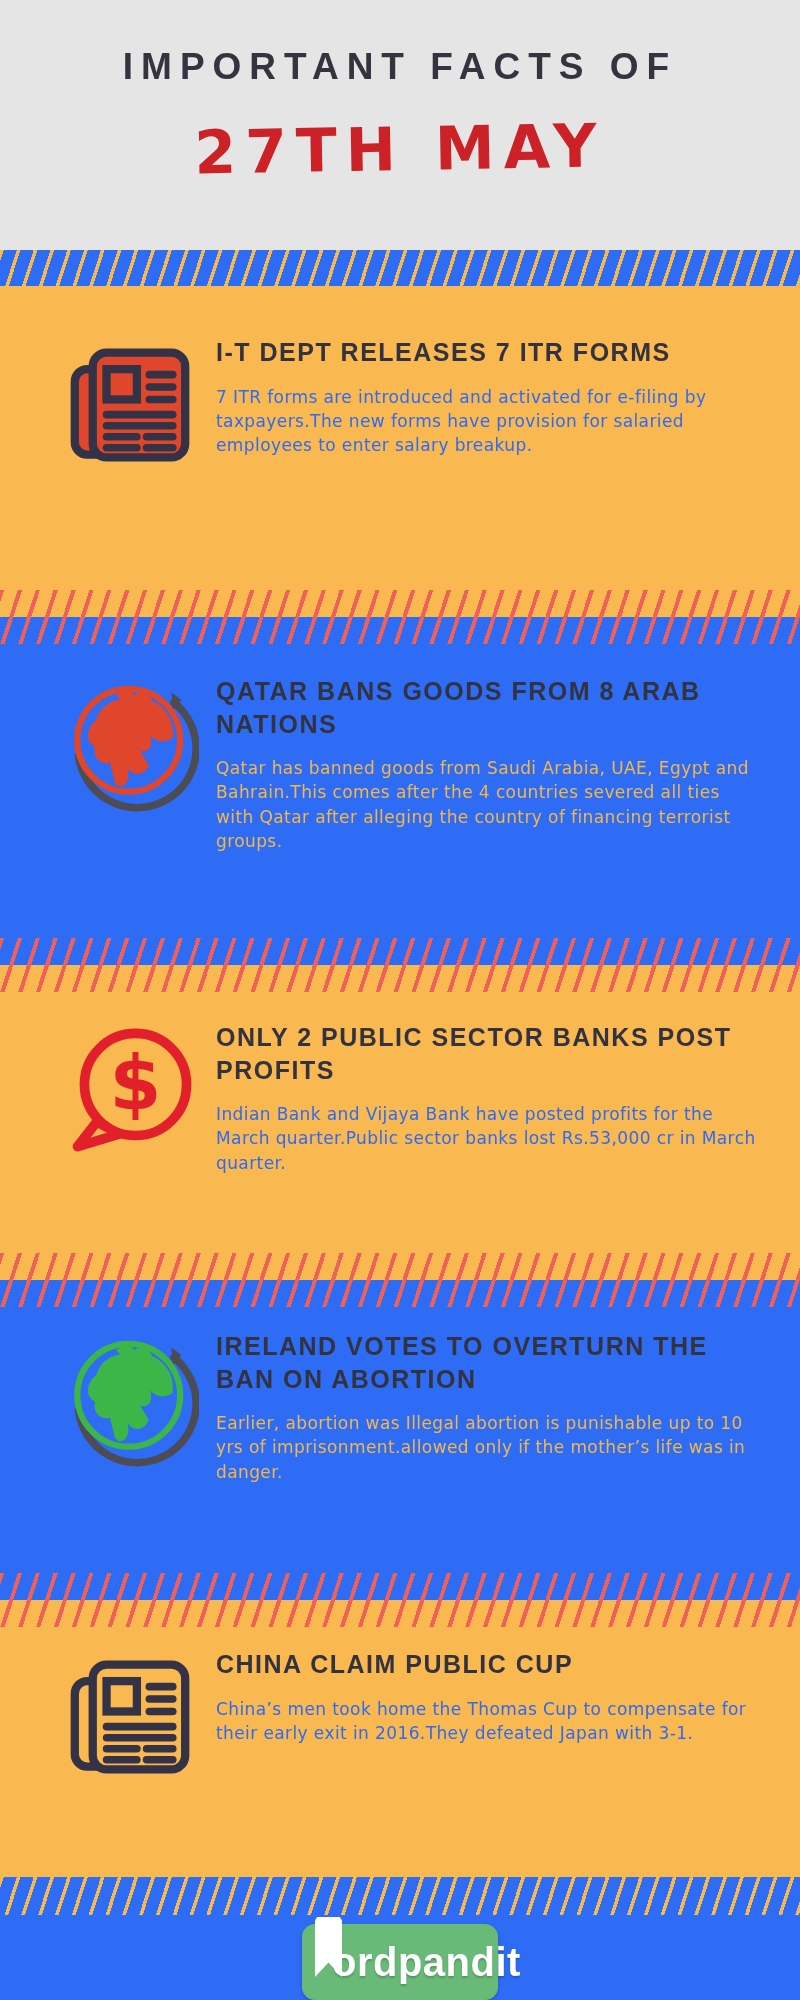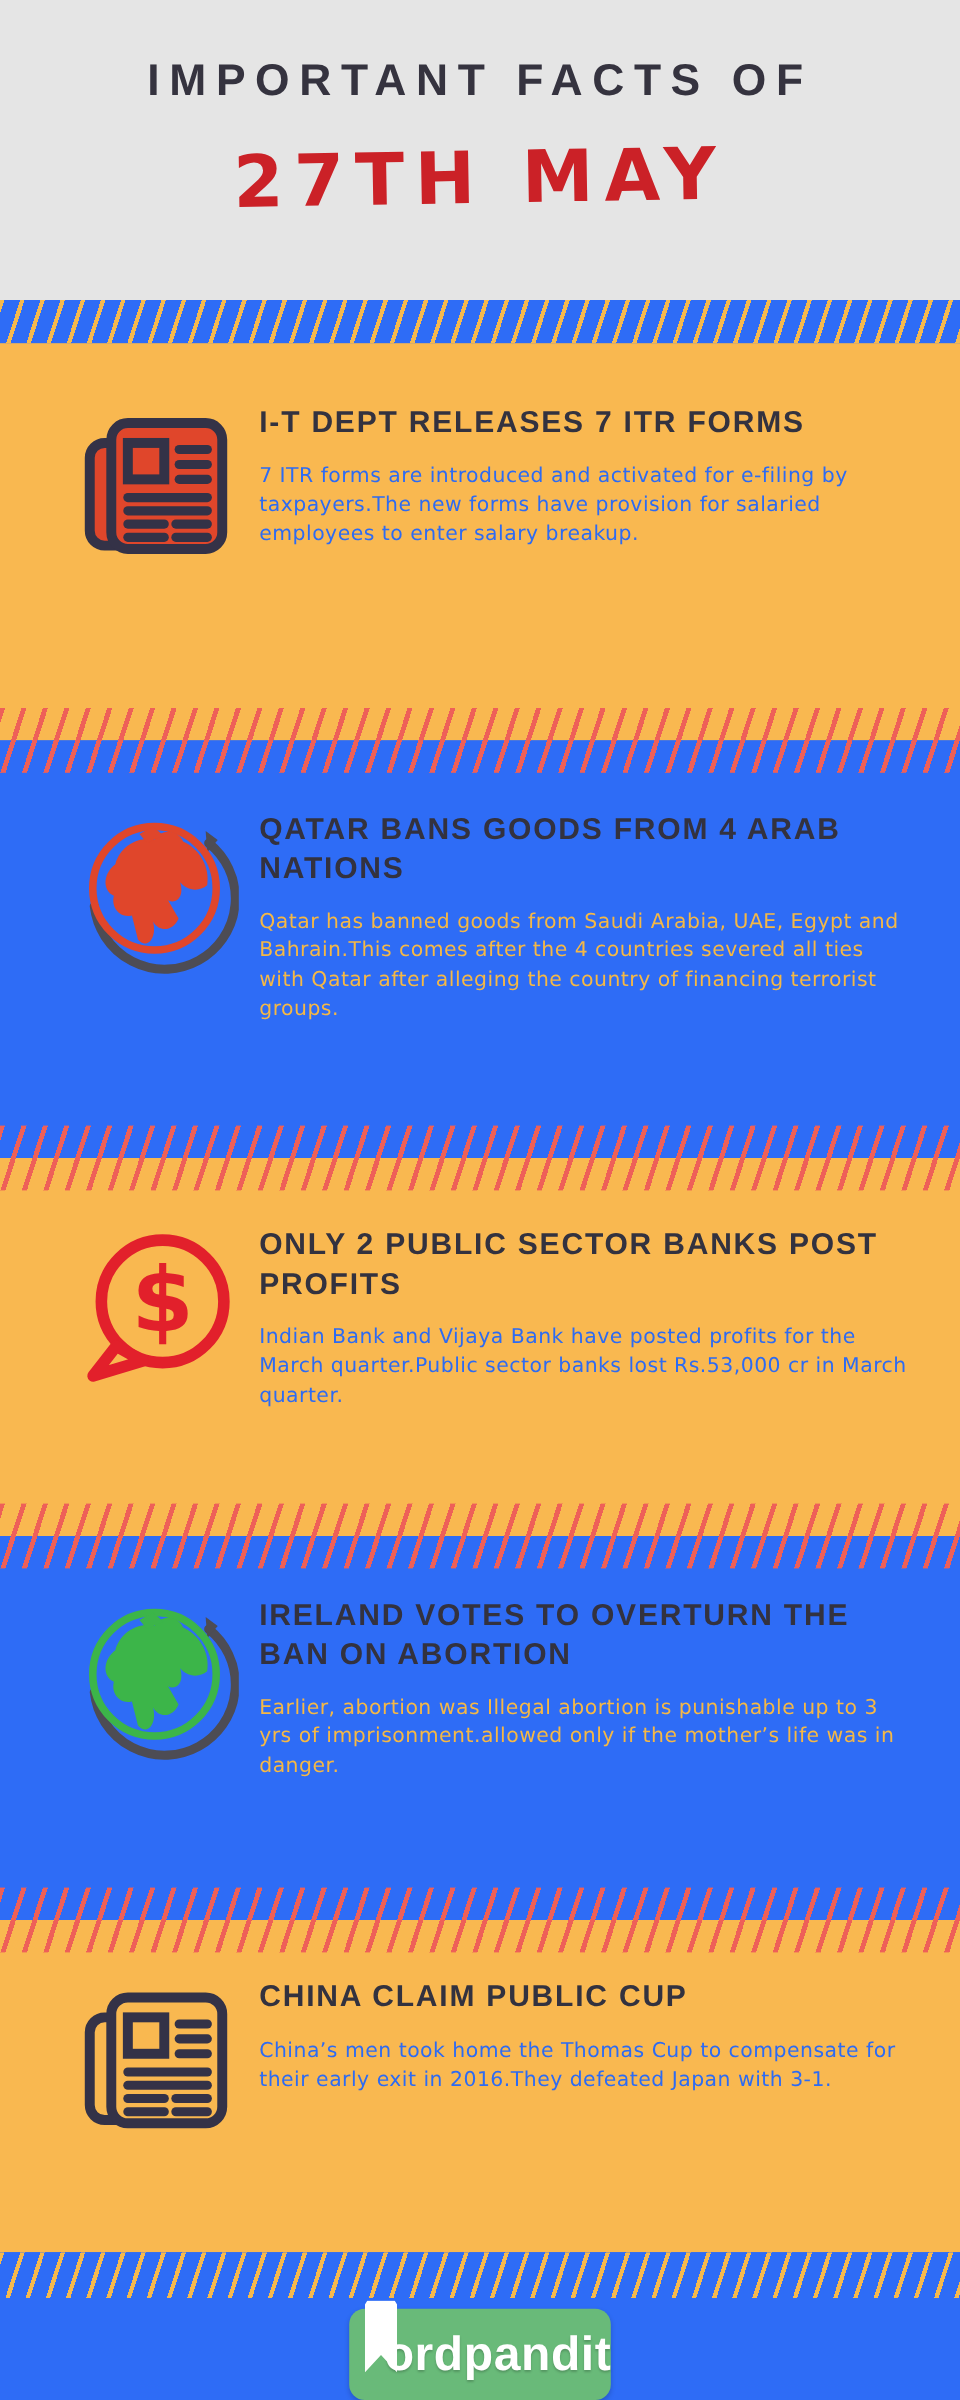--- a/index.html
+++ b/index.html
@@ -70,22 +70,22 @@
   .globe-stand{fill:none;stroke:#4D4C54;stroke-width:6;stroke-linecap:round;}
   .globe-stand-solid{fill:#4D4C54;}
   .dollar-stroke{fill:none;stroke:#E2202B;stroke-width:7;stroke-linejoin:round;stroke-linecap:round;}
   .dollar-tail{fill:#F9B850;stroke:#E2202B;stroke-width:7;stroke-linejoin:round;}
   .dollar-sign{fill:#E2202B;font-weight:bold;font-size:54px;font-family:"DejaVu Sans", sans-serif;}
   
   .footer{height:123px;background:#2E6CF6;}
   .footer-logo-row{display:flex;justify-content:center;}
   .logo{
     position:relative;margin-top:9px;
-    width:218px;height:76px;background:#69BA79;border-radius:13px;
-    display:flex;align-items:center;justify-content:center;
+    width:196px;height:76px;background:#69BA79;border-radius:13px;
+    display:flex;align-items:center;
     box-shadow:0 2px 4px rgba(0,0,0,0.18);
   }
   .bookmark{
     position:absolute;left:13px;top:-7px;width:27px;height:60px;background:#FFFFFF;
     clip-path:polygon(8% 0,92% 0,100% 6%,100% 100%,50% 76%,0 100%,0 6%);
   }
   .logo-text{
     margin-left:30px;
     color:#FFFFFF;font-size:40px;font-weight:bold;letter-spacing:0.5px;
     text-shadow:0 2px 2px rgba(0,0,0,0.2);
@@ -131,21 +131,21 @@
     <div class="icon-col">
       <svg viewBox="0 0 110 122" class="globe--red" aria-hidden="true">
         <path class="globe-stand" d="M14,64 A47,47 0 1 0 90,22"></path>
         <path class="globe-stand-solid" d="M88,14 l8,6 -7,8 z"></path>
         <circle class="globe-ring" cx="54" cy="52" r="41"></circle>
         <path class="globe-land" d="M28,36 C31,24 44,17 54,20 C58,12 70,13 73,21 C84,26 91,38 89,50 C83,55 75,53 71,48 C74,57 69,63 63,60 L70,72 C66,81 57,81 53,74 C56,85 49,93 43,86 L39,70 C31,72 25,65 27,57 C19,53 20,42 28,36 Z"></path>
         <path class="globe-land" d="M44,16 l9,-5 7,6 -11,5 z"></path>
       </svg>
     </div>
     <div class="content">
-      <h2 class="sec-title">QATAR BANS GOODS FROM 4 ARAB NATIONS</h2>
+      <h2 class="sec-title">QATAR BANS GOODS FROM 8 ARAB NATIONS</h2>
       <p class="sec-body">Qatar has banned goods from Saudi Arabia, UAE, Egypt and Bahrain.This comes after the 4 countries severed all ties with Qatar after alleging the country of financing terrorist groups.</p>
     </div>
   </div>
 
   <div class="sep"></div>
 
   <div class="section section--orange s3">
     <div class="icon-col">
       <svg viewBox="0 0 100 100" aria-hidden="true">
         <circle class="dollar-stroke" cx="54" cy="46" r="37"></circle>
@@ -166,21 +166,21 @@
       <svg viewBox="0 0 110 122" class="globe--green" aria-hidden="true">
         <path class="globe-stand" d="M14,64 A47,47 0 1 0 90,22"></path>
         <path class="globe-stand-solid" d="M88,14 l8,6 -7,8 z"></path>
         <circle class="globe-ring" cx="54" cy="52" r="41"></circle>
         <path class="globe-land" d="M28,36 C31,24 44,17 54,20 C58,12 70,13 73,21 C84,26 91,38 89,50 C83,55 75,53 71,48 C74,57 69,63 63,60 L70,72 C66,81 57,81 53,74 C56,85 49,93 43,86 L39,70 C31,72 25,65 27,57 C19,53 20,42 28,36 Z"></path>
         <path class="globe-land" d="M44,16 l9,-5 7,6 -11,5 z"></path>
       </svg>
     </div>
     <div class="content">
       <h2 class="sec-title">IRELAND VOTES TO OVERTURN THE BAN ON ABORTION</h2>
-      <p class="sec-body">Earlier, abortion was Illegal abortion is punishable up to 3 yrs of imprisonment.allowed only if the mother’s life was in danger.</p>
+      <p class="sec-body">Earlier, abortion was Illegal abortion is punishable up to 10 yrs of imprisonment.allowed only if the mother’s life was in danger.</p>
     </div>
   </div>
 
   <div class="sep"></div>
 
   <div class="section section--orange s5">
     <div class="icon-col">
       <svg viewBox="0 0 100 100" aria-hidden="true">
         <rect class="np-nofill" x="10" y="24" width="26" height="62" rx="9"></rect>
         <rect class="np-nofill" x="23" y="12" width="67" height="76" rx="10" fill="#F9B850" style="fill:#F9B850"></rect>

